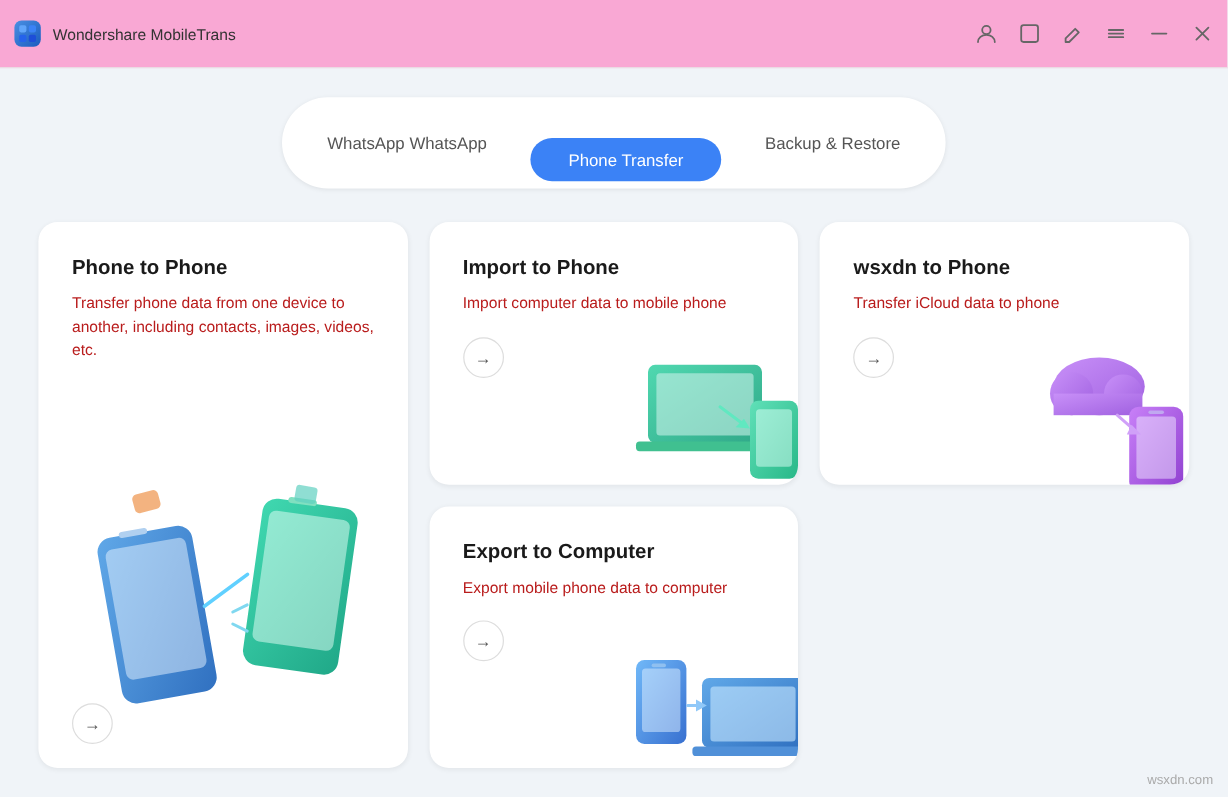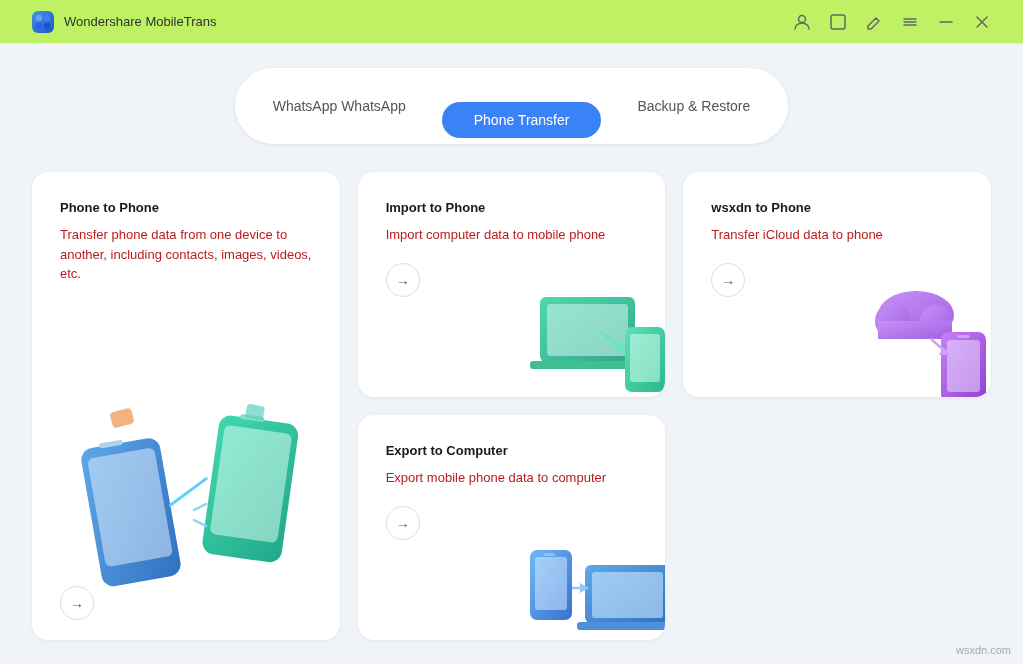--- a/index.html
+++ b/index.html
@@ -11,23 +11,23 @@
       overflow: hidden;
       display: flex;
       flex-direction: column;
     }
 
     
     .titlebar {
       display: flex;
       align-items: center;
       justify-content: space-between;
-      background: #bef264;
-      padding: 0 32px;
-      height: 44px;
+      background: #f9a8d4;
+      padding: 0 12px;
+      height: 57px;
       border-bottom: 1px solid #e8e8e8;
     }
     .titlebar-left {
       display: flex;
       align-items: center;
       gap: 10px;
     }
     .app-icon {
       width: 22px;
       height: 22px;
@@ -117,21 +117,21 @@
       cursor: pointer;
       transition: box-shadow 0.2s;
       box-shadow: 0 1px 4px rgba(0,0,0,0.06);
     }
 
     .card-large {
       grid-row: span 2;
     }
 
     .card-title {
-      font-size: 13px;
+      font-size: 17px;
       font-weight: 700;
       color: #1a1a1a;
       margin-bottom: 10px;
     }
 
     .card-desc {
       font-size: 13px;
       color: #b91c1c;
       line-height: 1.5;
     }

